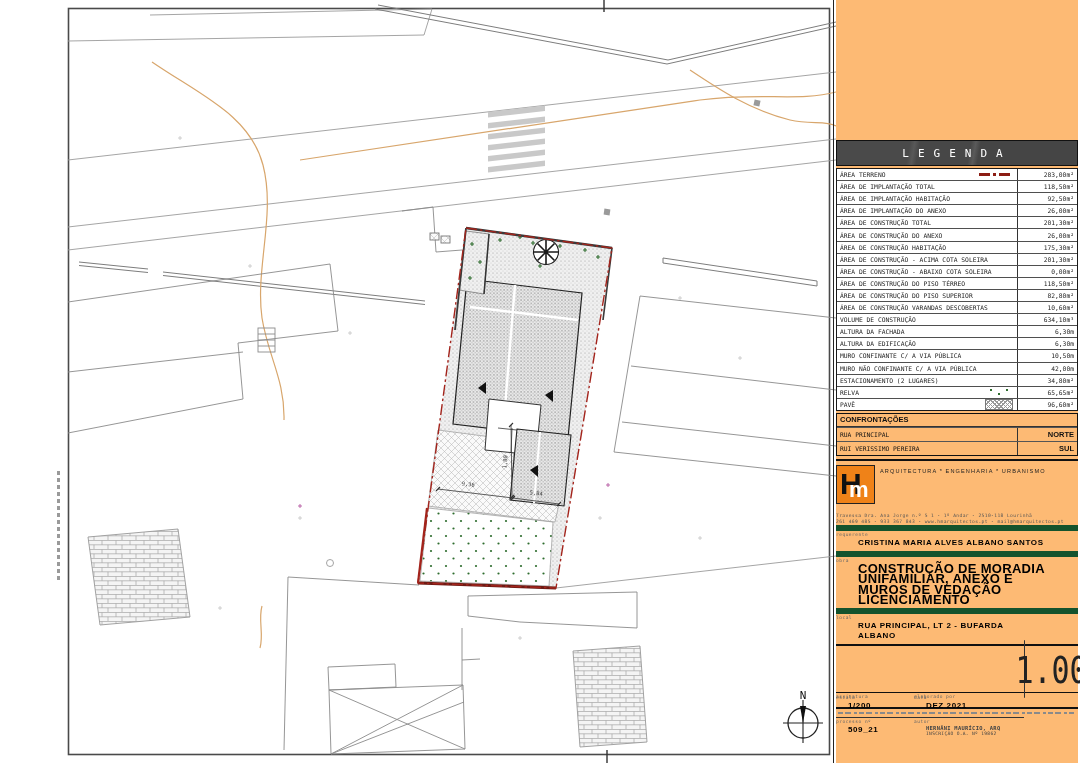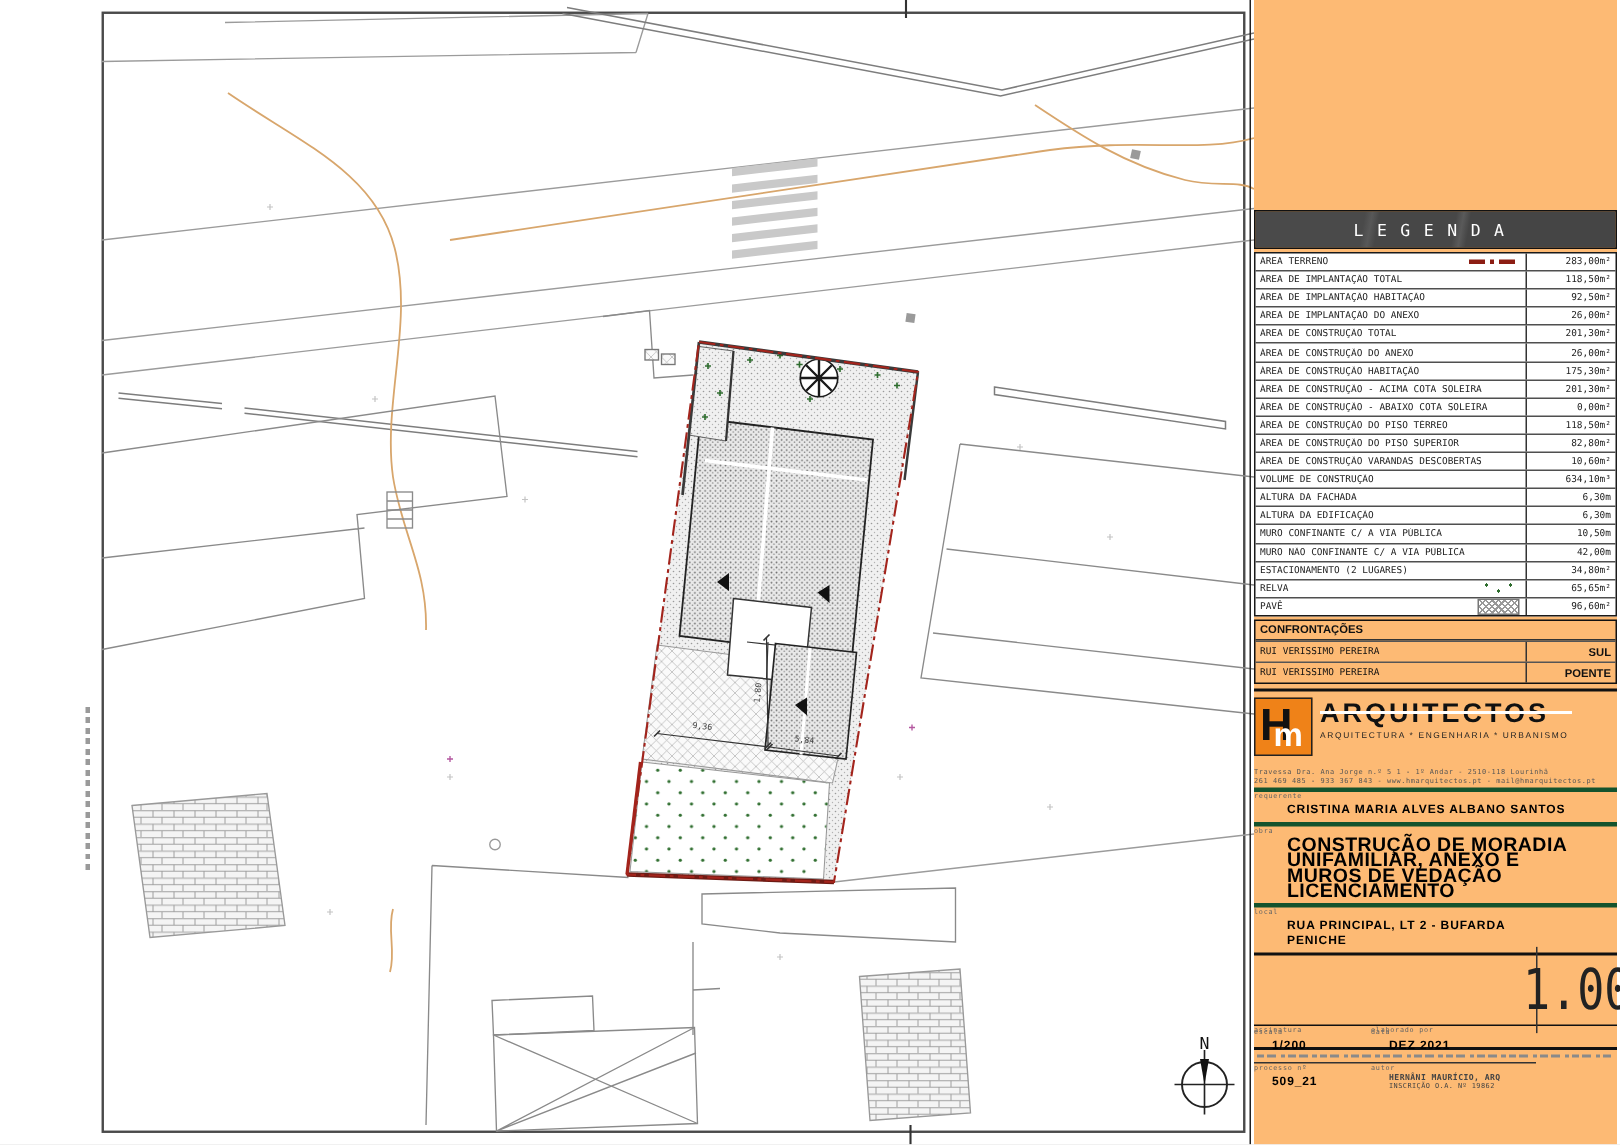--- a/index.html
+++ b/index.html
@@ -33,21 +33,21 @@
     font-family:"Liberation Sans",sans-serif;font-weight:bold;font-size:7.5px;align-self:stretch;display:flex;align-items:center;justify-content:flex-end;}
   .firm{height:46px;display:flex;align-items:flex-start;gap:5px;padding-top:4px;border-top:2px solid #111;margin-top:3px;}
   .hm-logo{width:37px;height:37px;background:#ef8218;position:relative;border:1px solid #222;flex:none;}
   .hm-logo .h{position:absolute;left:3px;top:1px;font-family:"Liberation Sans",sans-serif;font-weight:bold;font-size:30px;color:#111;line-height:34px;}
   .hm-logo .m{position:absolute;left:12px;top:13px;font-family:"Liberation Sans",sans-serif;font-weight:bold;font-size:22px;color:#fff;line-height:22px;}
   .firm-txt{flex:1;}
   .firm-name{position:relative;font-family:"Liberation Sans",sans-serif;font-weight:bold;font-size:18px;letter-spacing:2px;color:#111;line-height:20px;}
   .firm-name:after{content:"";position:absolute;left:0;right:30px;top:9px;height:1.5px;background:#fff;}
   .firm-tag{font-family:"Liberation Sans",sans-serif;font-size:5.6px;letter-spacing:1.1px;color:#222;margin-top:3px;}
   .addr{font-size:4.6px;color:#555;letter-spacing:0.4px;line-height:6px;margin-top:2px;}
-  .sec{border-top:3px solid #14532d;padding:1px 0 2px 0;}
+  .sec{border-top:6px solid #14532d;padding:1px 0 2px 0;}
   .flab{font-size:4.5px;color:#666;letter-spacing:0.5px;line-height:6px;}
   .fval{font-family:"Liberation Sans",sans-serif;font-weight:bold;font-size:8px;letter-spacing:0.6px;color:#000;
         padding-left:22px;line-height:10.5px;}
   .fval.small{font-size:13px;letter-spacing:0.3px;}
   .numgrid{border-top:2px solid #111;display:grid;grid-template-columns:78px 1fr 54px;grid-template-rows:23px 23px;}
   .ncell{border-top:1px solid #333;padding-top:1px;margin-top:48px;}
   .ncell:nth-child(-n+3){border-top:none;}
   .ncell .fval{padding-left:12px;}
   .bignum{grid-column:3;grid-row:1/3;border-left:1px solid #333;display:flex;align-items:center;justify-content:center;
      font-family:"DejaVu Sans Mono",monospace;font-size:30px;color:#222;transform:scaleY(1.25);}
@@ -332,36 +332,35 @@
             <span>PAVÊ</span>
             <span class="sym-pave"></span>
           </span>
           <span class="val">96,60m²</span>
         </div>
     </div>
 
     <div class="conf">
       <div class="chead">CONFRONTAÇÕES</div>
       <div class="crow">
+          <span class="lab">RUA PRINCIPAL</span>
+          <span class="side">NORTE</span>
+        </div>
+      <div class="crow">
           <span class="lab">RUI VERISSIMO PEREIRA</span>
           <span class="side">SUL</span>
-        </div>
-      <div class="crow">
-          <span class="lab">RUI VERISSIMO PEREIRA</span>
-          <span class="side">POENTE</span>
         </div>
     </div>
 
     <div class="firm">
       <div class="hm-logo">
         <span class="h">H</span>
         <span class="m">m</span>
       </div>
       <div class="firm-txt">
-        <div class="firm-name">ARQUITECTOS</div>
         <div class="firm-tag">ARQUITECTURA * ENGENHARIA * URBANISMO</div>
       </div>
     </div>
     <div class="addr">
       <div>Travessa Dra. Ana Jorge n.º 5 1 - 1º Andar - 2510-118 Lourinhã</div>
       <div>261 469 485 - 933 367 843 - www.hmarquitectos.pt - mail@hmarquitectos.pt</div>
     </div>
 
     <div class="sec">
       <div class="flab">requerente</div>
@@ -371,21 +370,21 @@
     <div class="sec">
       <div class="flab">obra</div>
       <div class="fval small">CONSTRUÇÃO DE MORADIA UNIFAMILIAR, ANEXO E</div>
       <div class="fval small">MUROS DE VEDAÇÃO</div>
       <div class="fval small">LICENCIAMENTO</div>
     </div>
 
     <div class="sec">
       <div class="flab">local</div>
       <div class="fval">RUA PRINCIPAL, LT 2 - BUFARDA</div>
-      <div class="fval">PENICHE</div>
+      <div class="fval">ALBANO</div>
     </div>
 
 
 
     <div class="numgrid">
       <div class="ncell">
         <div class="flab">escala</div>
         <div class="fval">1/200</div>
       </div>
       <div class="ncell">

